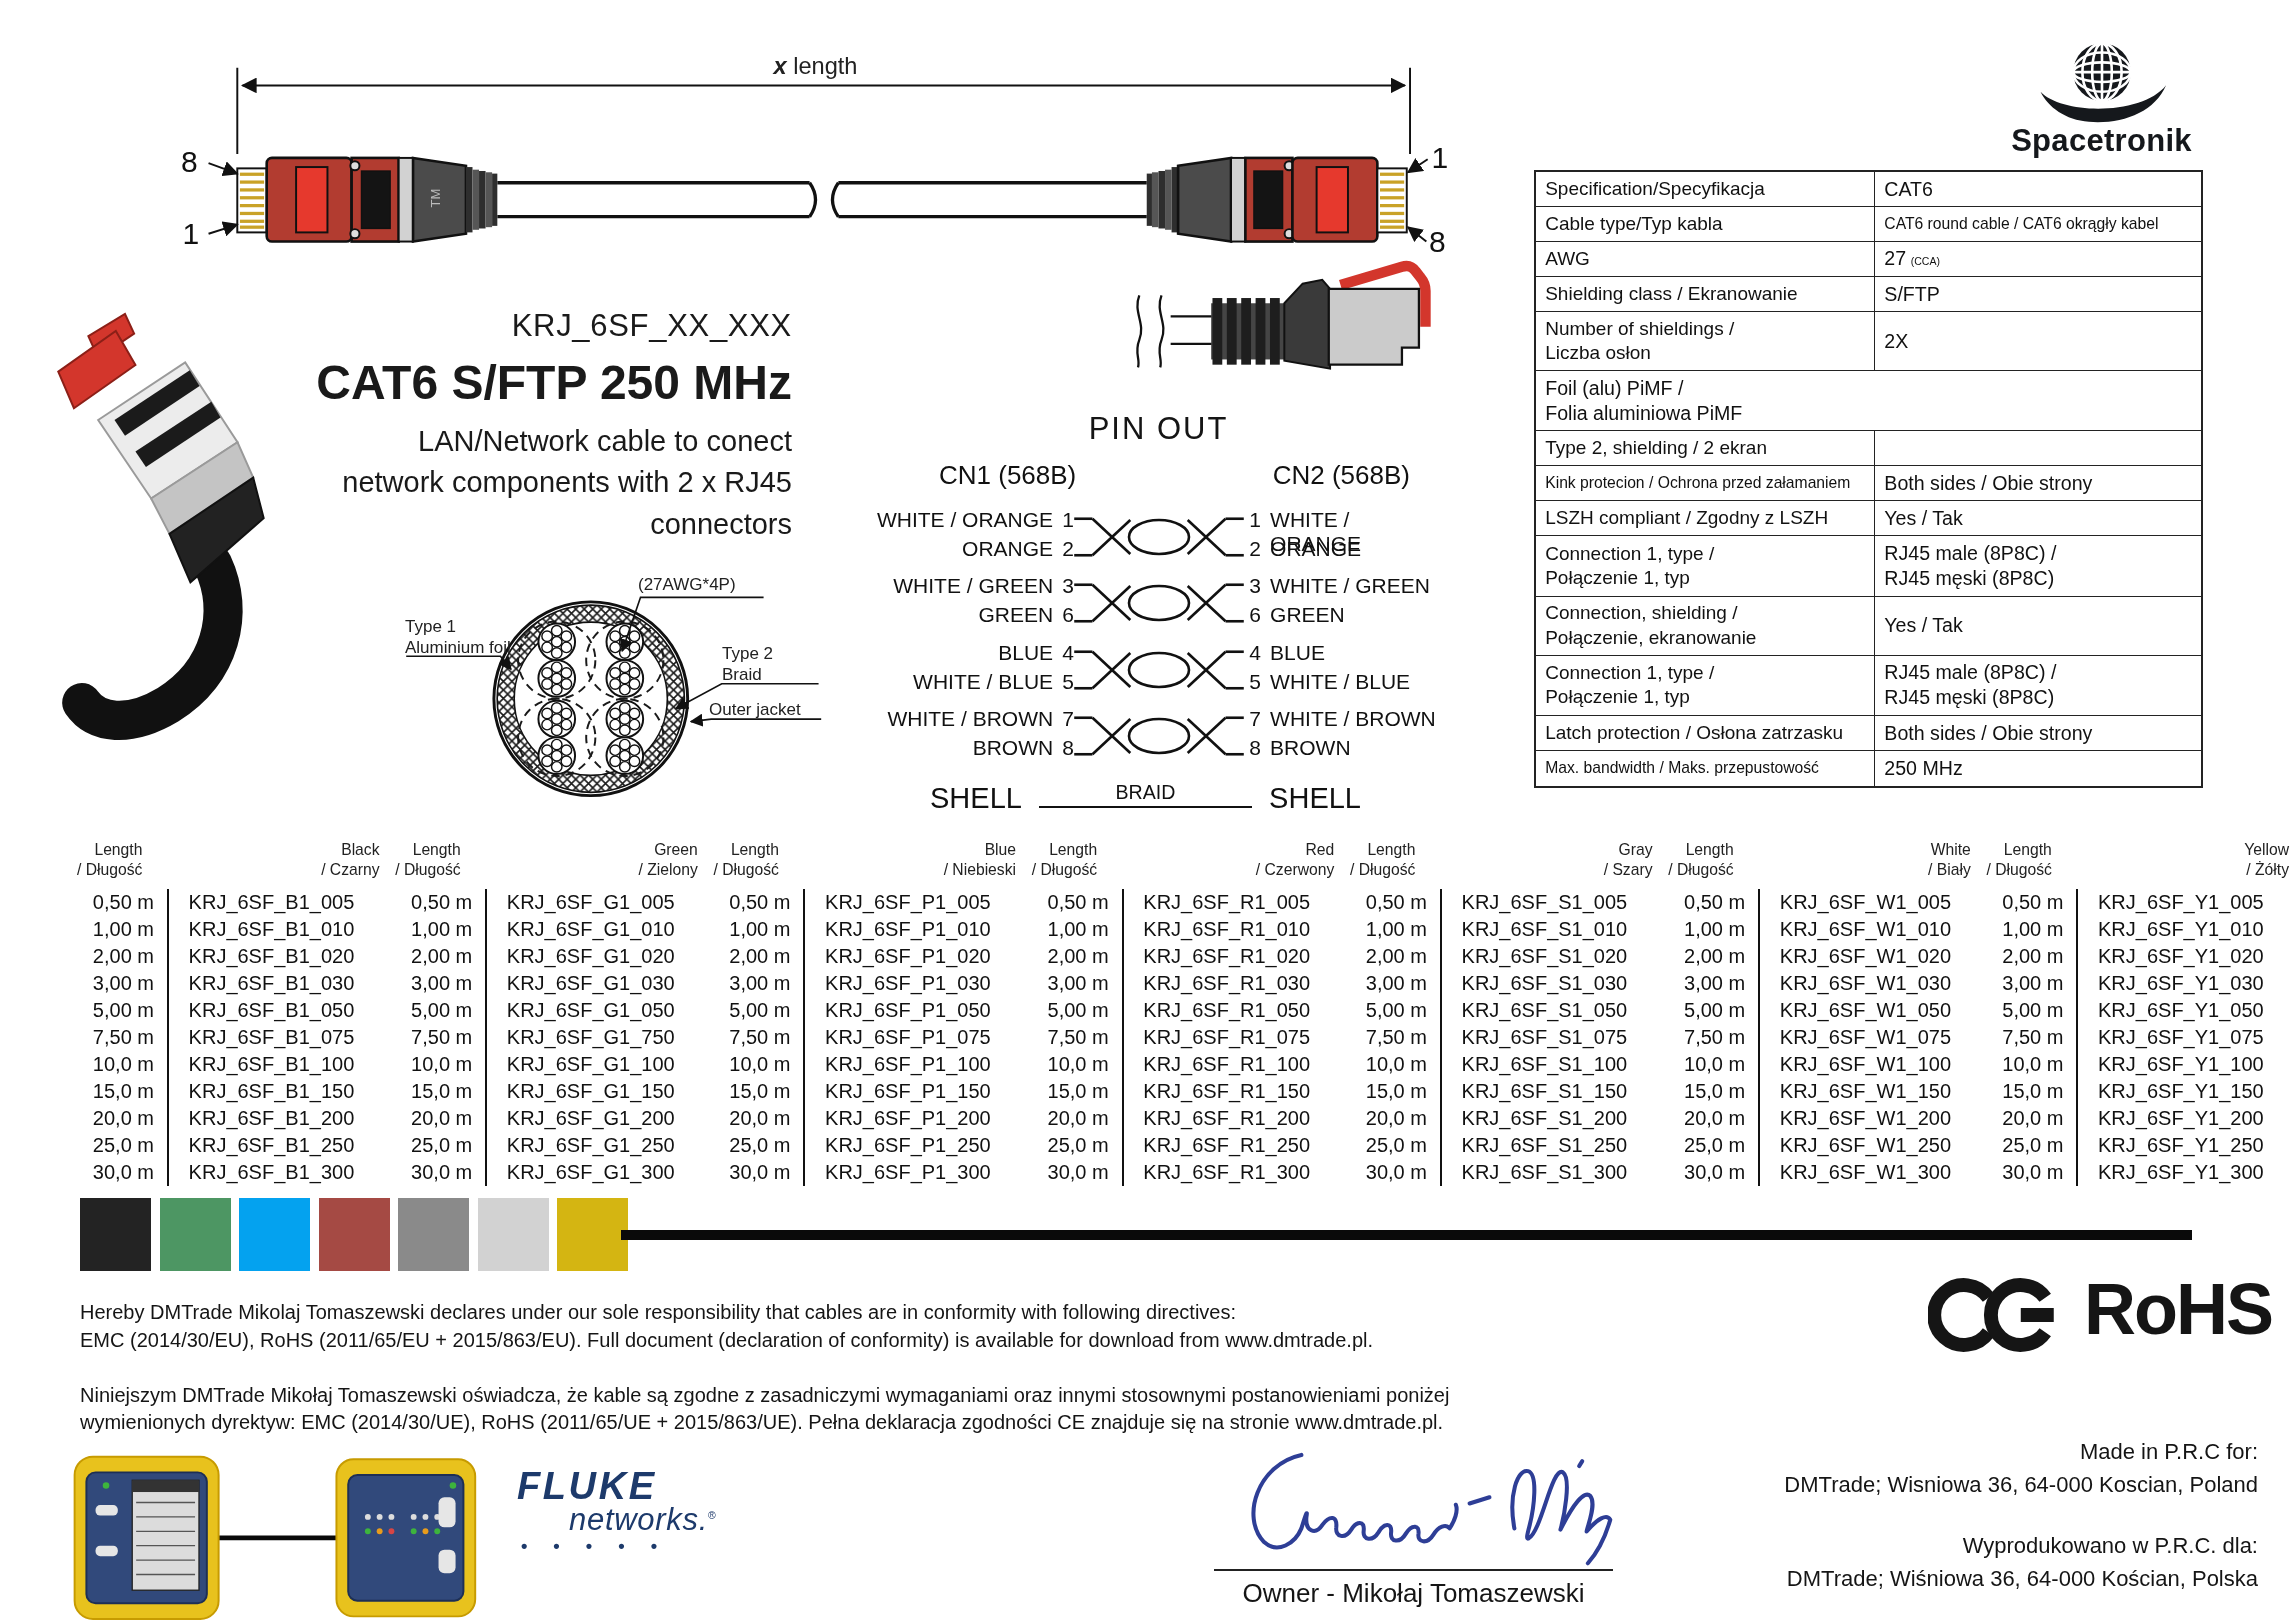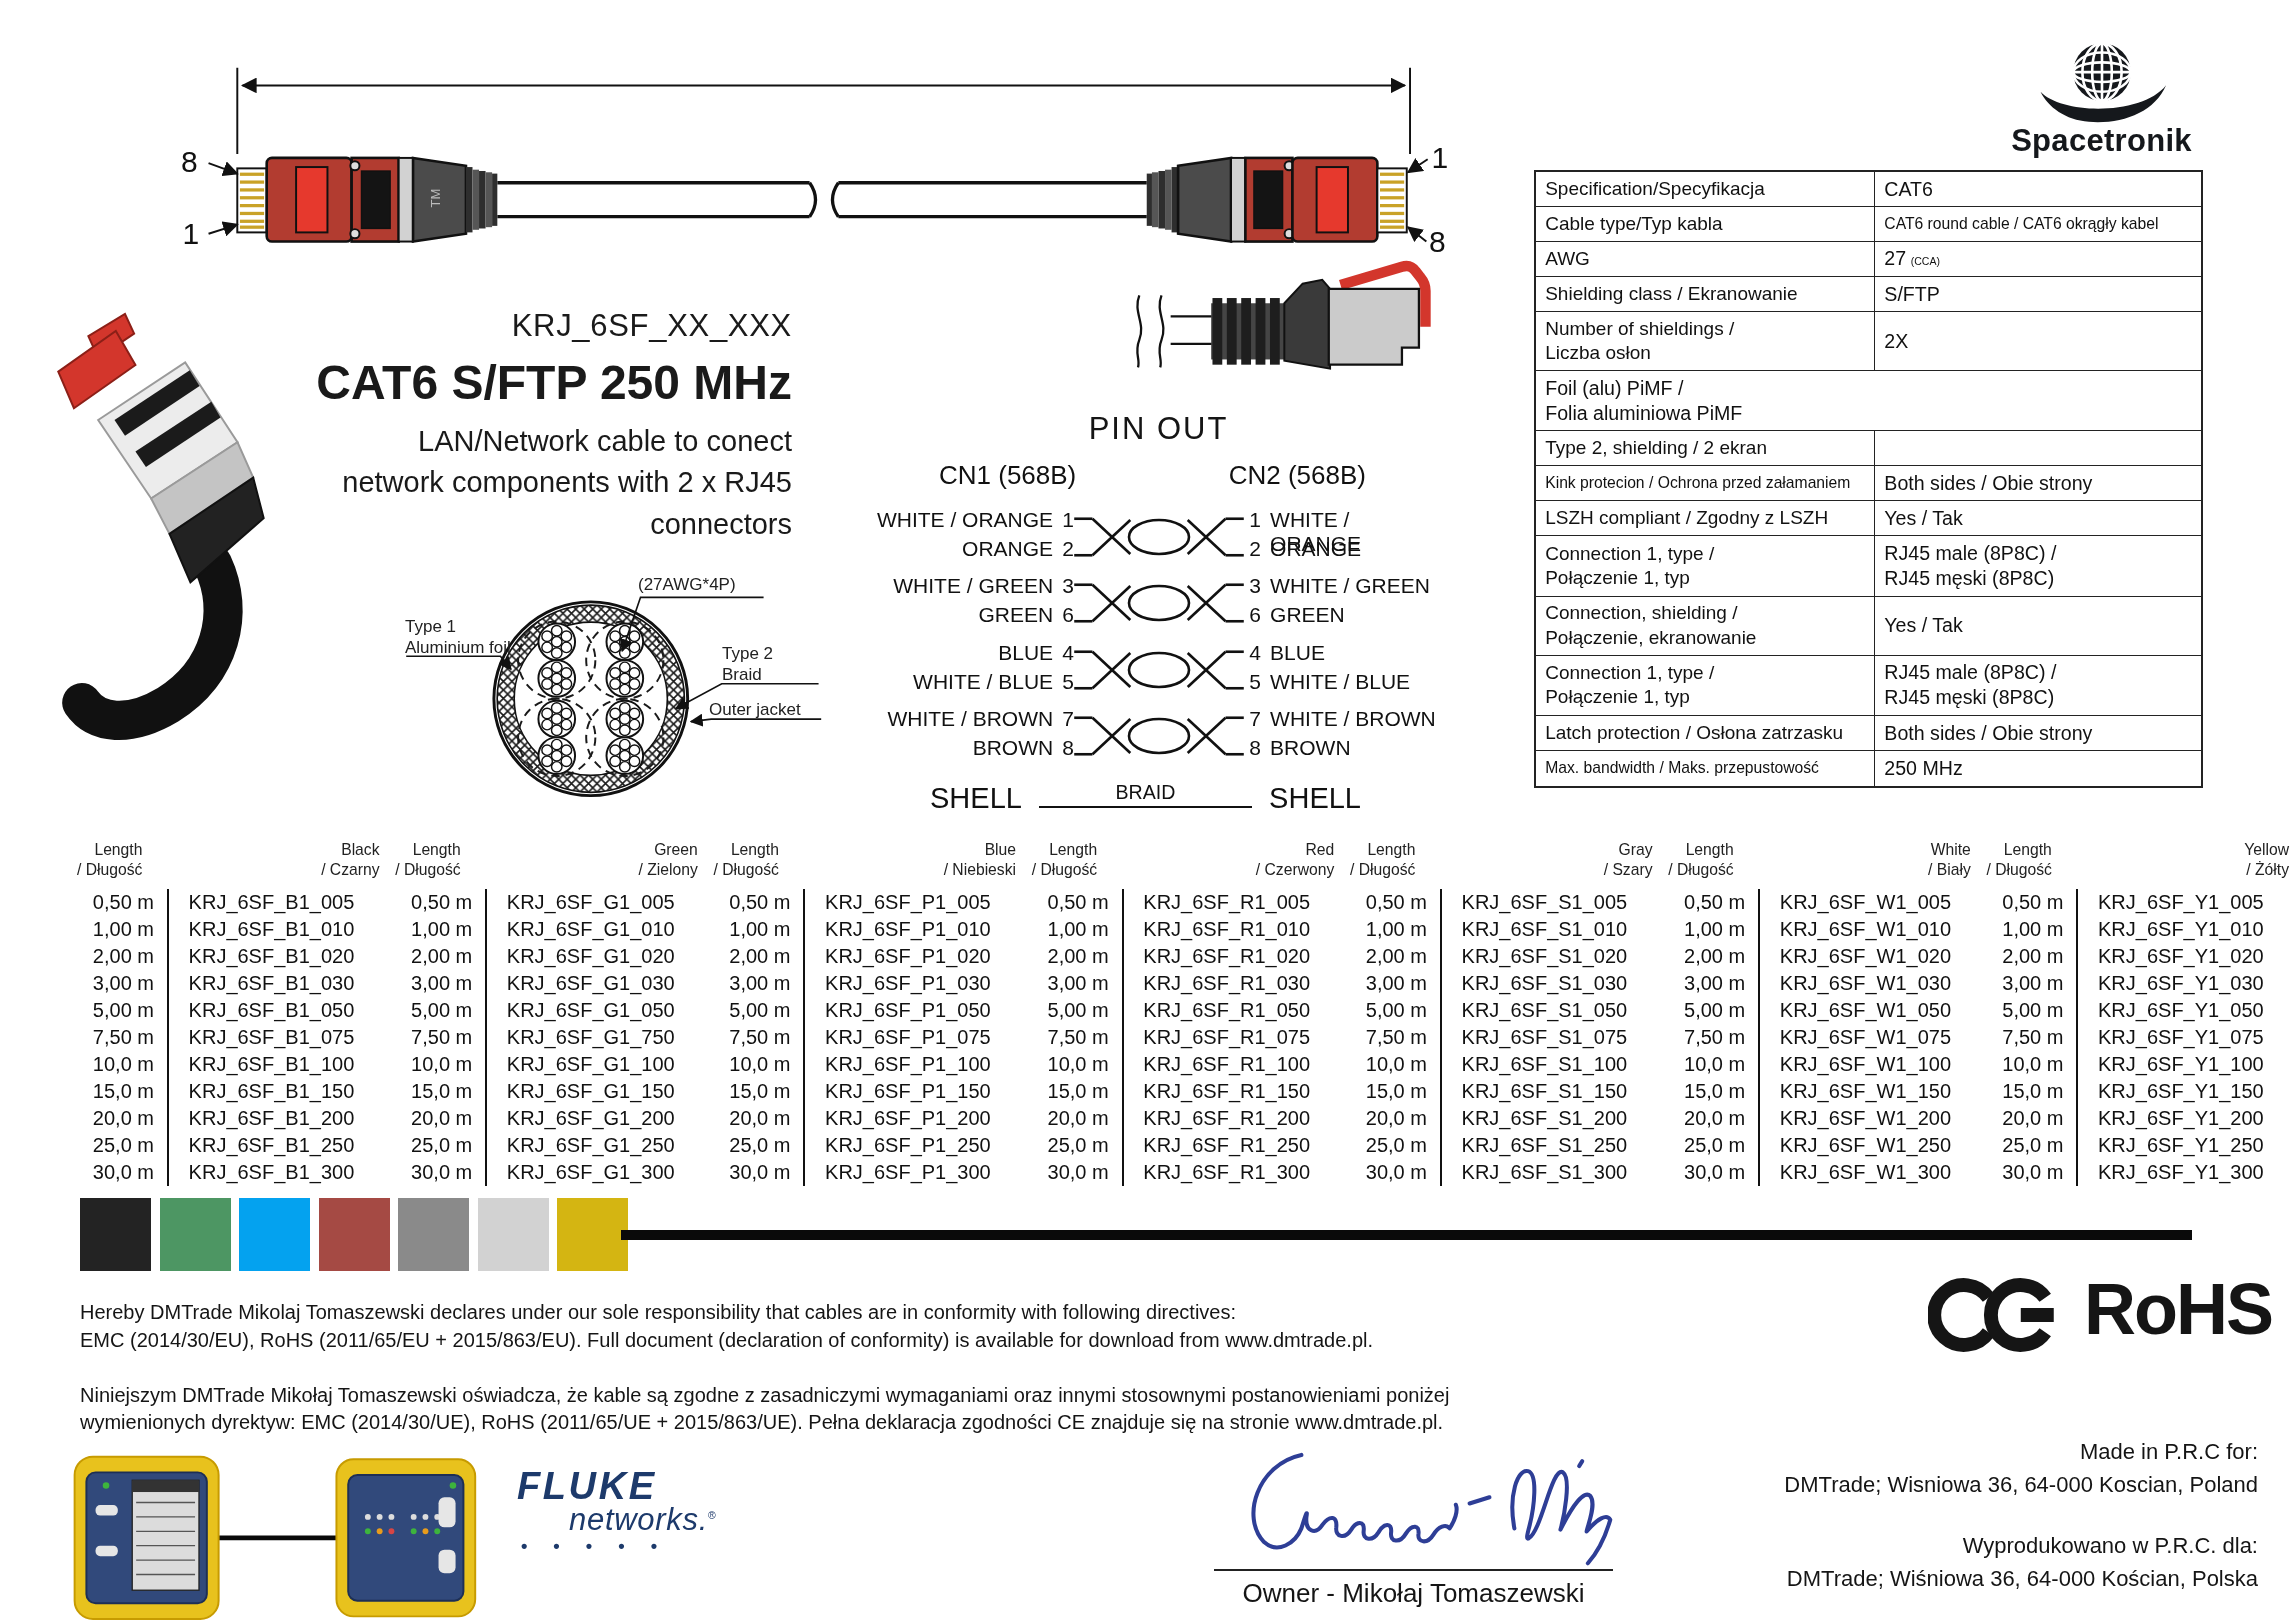--- a/index.html
+++ b/index.html
@@ -37,21 +37,21 @@
   .cs-type1 { left:42px; top:58px; }
   .cs-awg   { left:275px; top:15.7px; }
   .cs-type2 { left:359px; top:85px; }
   .cs-outer { left:346px; top:141px; }
 
   
   #pinout { left:874px; top:411px; width:569px; }
   .po-title { text-align:center; font-size:31px; letter-spacing:2px; color:#151515; }
   .po-cn { display:flex; margin-top:13px; font-size:26px; }
   .po-cn .cn1 { margin-left:65px; }
-  .po-cn .cn2 { margin-left:auto; margin-right:77px; }
+  .po-cn .cn2 { margin-left:auto; margin-right:33px; }
   .po-pairs { margin-top:15.7px; display:flex; flex-direction:column; gap:6.5px; }
   .pair { display:flex; align-items:center; }
   .pl-col { width:200px; }
   .pl-col .wrow { display:flex; justify-content:flex-end; align-items:baseline; gap:9.2px; height:29px; }
   .pr-col { flex:1; padding-left:5.2px; }
   .pr-col .wrow { display:flex; justify-content:flex-start; align-items:baseline; gap:9.2px; height:29px; }
   .wrow { font-size:21px; }
   .sym { width:170px; height:60px; flex:0 0 auto; }
   .po-shell { display:flex; align-items:flex-end; margin-top:14.4px; padding-left:56px; padding-right:82px; font-size:29px; }
   .braid-wrap { flex:1; margin:0 17px 6.5px 17px; border-bottom:2.6px solid #111; display:flex; justify-content:center; }
@@ -107,20 +107,23 @@
 
   
   #signature { left:1204px; top:1430px; width:419px; text-align:center; }
   .sig-line { border-top:2px solid #222; margin:0 9.8px; }
   .sig-caption { font-size:26px; margin-top:6.5px; color:#151515; }
 </style>
 </head>
 <body>
 
 <div class="abs" id="cable-drawing">
+  <div class="dim-label">
+    <span class="dim-x">x</span><span>length</span>
+  </div>
   <svg width="1303" height="196" viewBox="0 0 1990 300">
     <defs>
       <marker id="ah" viewBox="0 0 10 10" refX="9" refY="5" markerWidth="8" markerHeight="8" orient="auto-start-reverse">
         <path d="M0,0 L10,5 L0,10 z" fill="#111"></path>
       </marker>
     </defs>
 
     <g stroke="#111" stroke-width="3">
       <line x1="110" y1="18" x2="110" y2="150"></line>
       <line x1="1905" y1="18" x2="1905" y2="150"></line>

